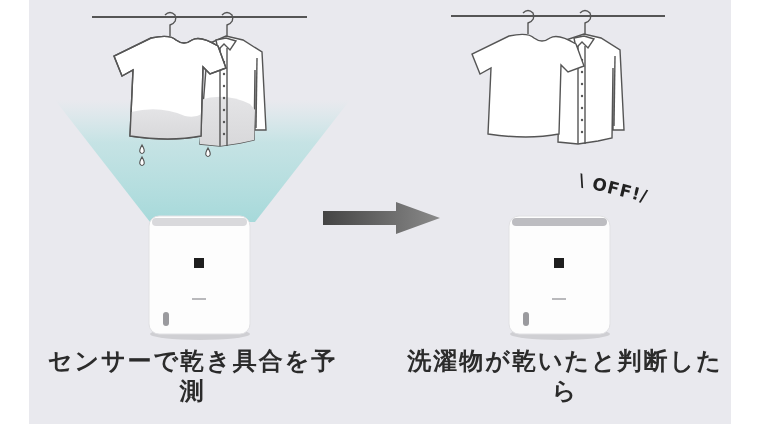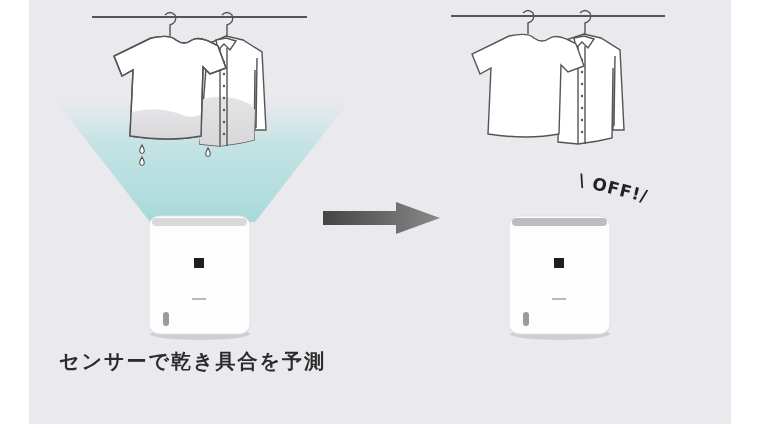--- a/index.html
+++ b/index.html
@@ -1,19 +1,19 @@
 <!DOCTYPE html>
 <html><head>
 <meta charset="utf-8">
 <style>
   html,body{margin:0;padding:0;background:#ffffff;}
   body{width:760px;height:428px;position:relative;overflow:hidden;font-family:"DejaVu Sans",sans-serif;}
   .panel{position:absolute;left:29px;top:0;width:702px;height:424px;background:#e9e9ee;}
   .scene{position:absolute;left:0;top:0;width:760px;height:428px;}
-  .caption{position:absolute;color:#2b2b2b;font-weight:bold;font-size:20px;letter-spacing:2px;text-align:center;line-height:30px;}
+  .caption{position:absolute;color:#2b2b2b;font-weight:bold;font-size:24px;letter-spacing:2px;text-align:center;line-height:30px;}
   .cap-left{left:40px;top:346px;width:305px;}
   .cap-right{left:395px;top:346px;width:340px;}
   .off{position:absolute;left:578px;top:178px;font-size:17px;font-weight:bold;color:#222;transform:rotate(14deg);letter-spacing:1px;}
 </style>
 </head>
 <body>
 
 <div class="panel"></div>
 
 <svg class="scene" viewBox="0 0 760 428">
@@ -129,13 +129,14 @@
   </g>
 </svg>
 
 <div class="off">\ OFF!/</div>
 
 <div class="caption cap-left">
   <span>センサーで乾き具合を予測</span>
 </div>
 
 <div class="caption cap-right">
+  <div>洗濯物が乾いたと判断したら</div>
 </div>
 
 </body></html>

